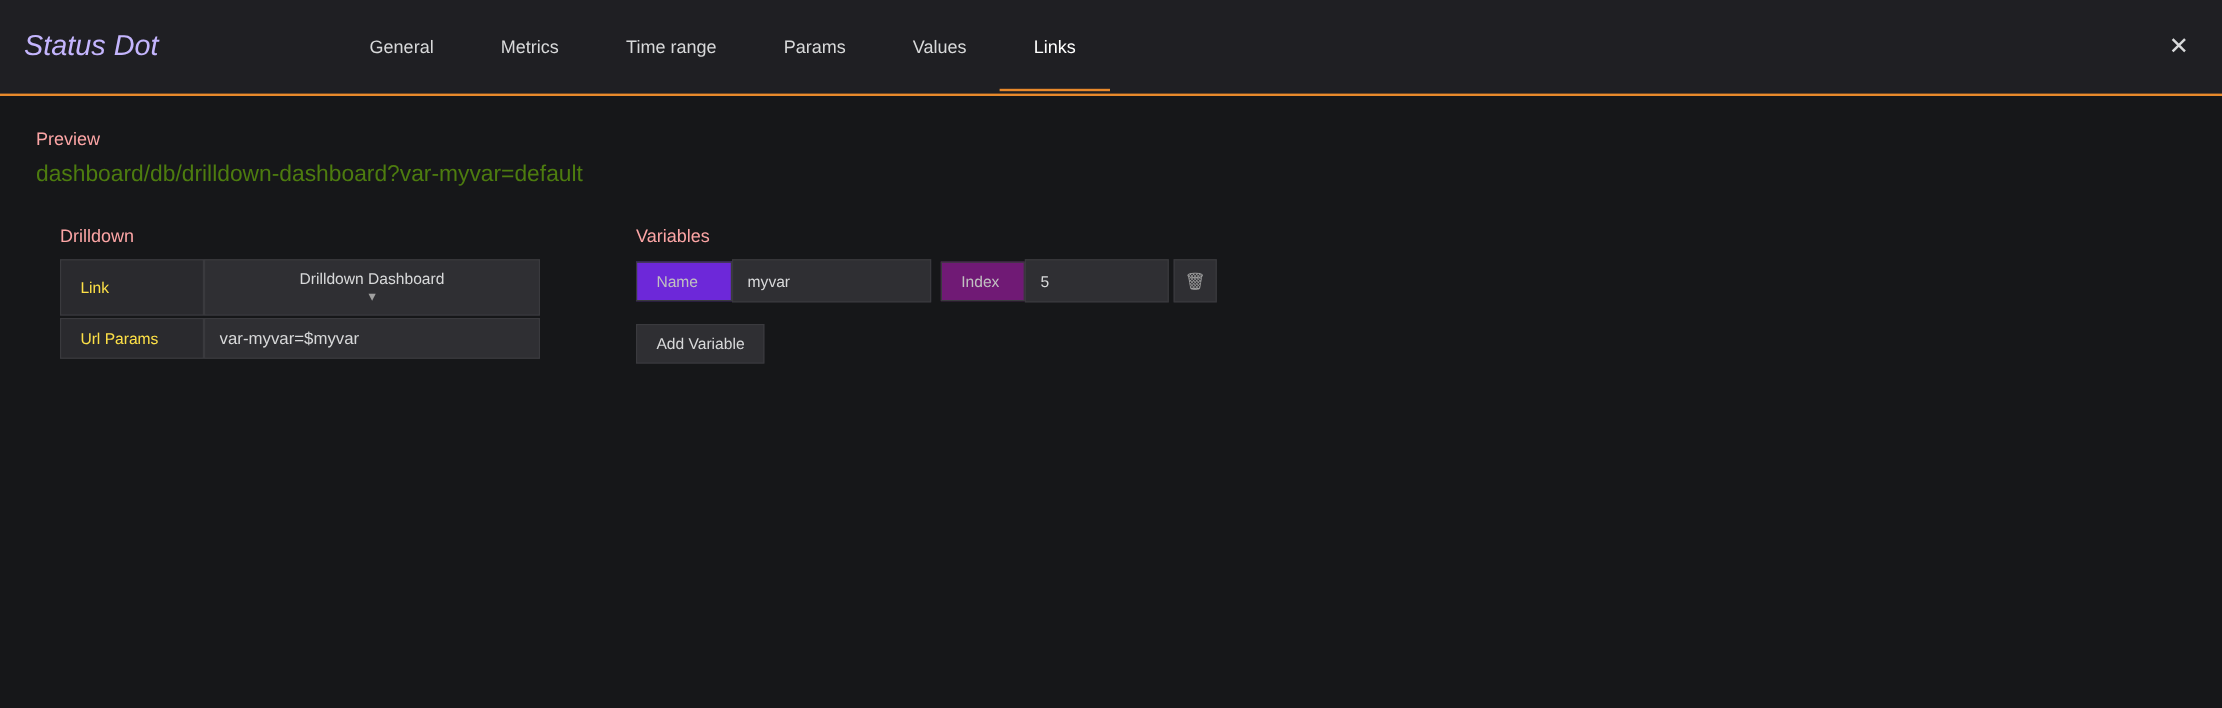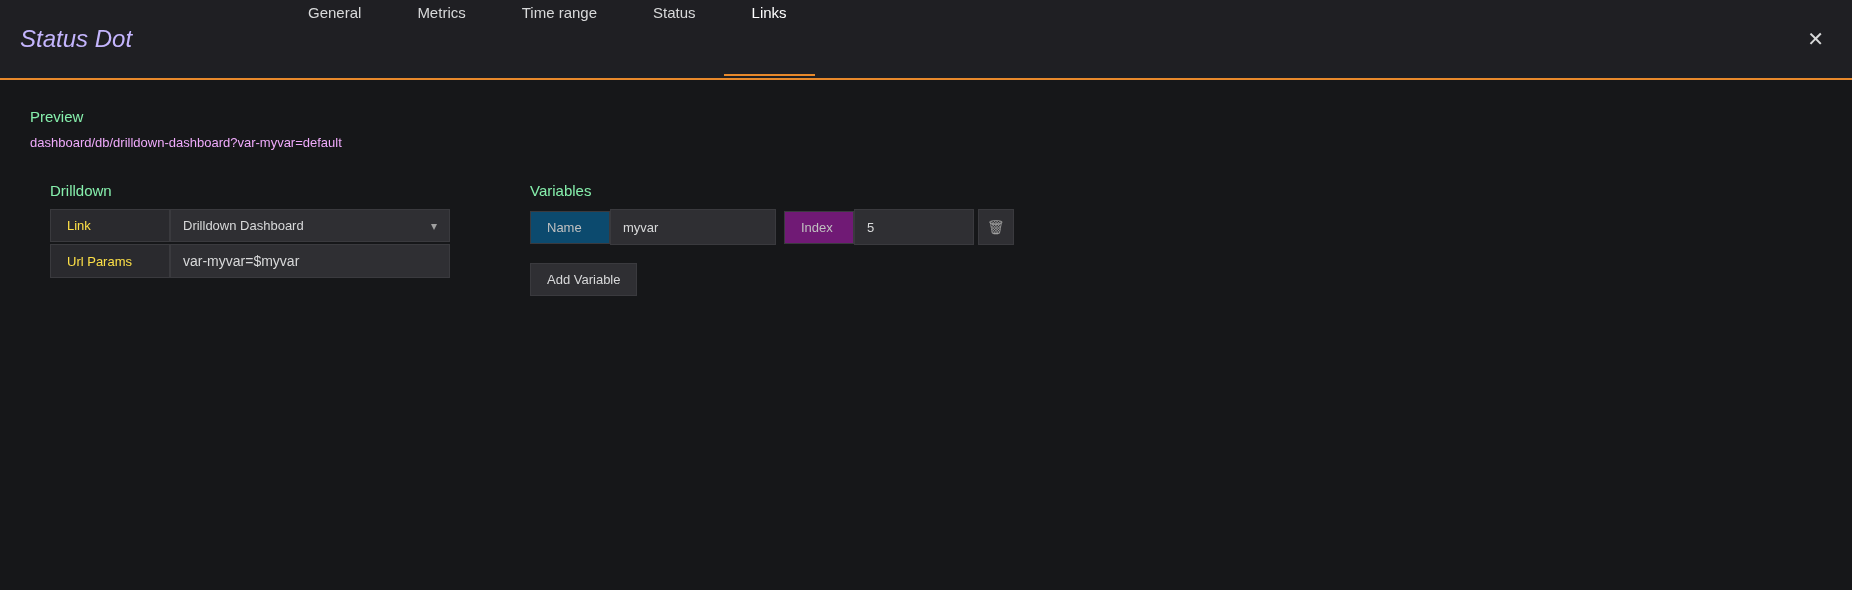--- a/index.html
+++ b/index.html
@@ -42,20 +42,21 @@
       display: flex;
       align-items: center;
       gap: 0;
       flex: 1;
     }
 
     .nav-tab {
       padding: 0 28px;
       height: 72px;
       display: flex;
+      align-items: center;
       cursor: pointer;
       color: #d8d9da;
       font-size: 15px;
       border-bottom: 2px solid transparent;
       margin-bottom: -2px;
       transition: color 0.2s;
     }
 
     .nav-tab.active {
       color: #ffffff;
@@ -74,28 +75,28 @@
     .content {
       padding: 28px 30px;
     }
 
     .preview-section {
       margin-bottom: 32px;
     }
 
     .section-title {
       font-size: 15px;
-      color: #86efac;
+      color: #fca5a5;
       margin-bottom: 10px;
       font-weight: 400;
     }
 
     .preview-url {
-      font-size: 13px;
-      color: #f0abfc;
+      font-size: 19px;
+      color: #4d7c0f;
     }
 
     .main-grid {
       display: flex;
       gap: 80px;
     }
 
     .drilldown-section {
       flex: 0 0 auto;
       padding-left: 20px;
@@ -146,36 +147,37 @@
       background-color: #2f2f33;
       color: #d8d9da;
       padding: 8px 12px;
       min-width: 280px;
       border: 1px solid #3a3a3e;
       font-size: 13px;
       display: flex;
       align-items: center;
       justify-content: space-between;
       cursor: pointer;
+      flex-direction: column;
     }
 
     .chevron-down {
       color: #a0a0a0;
       font-size: 12px;
     }
 
     .var-row {
       display: flex;
       align-items: center;
       margin-bottom: 2px;
       gap: 0;
     }
 
     .var-label {
-      background-color: #0c4a6e;
+      background-color: #6d28d9;
       color: #c0c0c0;
       padding: 8px 16px;
       display: flex;
       align-items: center;
       font-size: 13px;
       border: 1px solid #3a3a3e;
       min-width: 80px;
     }
 
     .var-input {
@@ -251,21 +253,24 @@
     <div class="nav-tab">
       <span>General</span>
     </div>
     <div class="nav-tab">
       <span>Metrics</span>
     </div>
     <div class="nav-tab">
       <span>Time range</span>
     </div>
     <div class="nav-tab">
-      <span>Status</span>
+      <span>Params</span>
+    </div>
+    <div class="nav-tab">
+      <span>Values</span>
     </div>
     <div class="nav-tab active">
       <span>Links</span>
     </div>
   </nav>
 
   <div class="close-btn">✕</div>
 </div>
 
 <div class="content">

